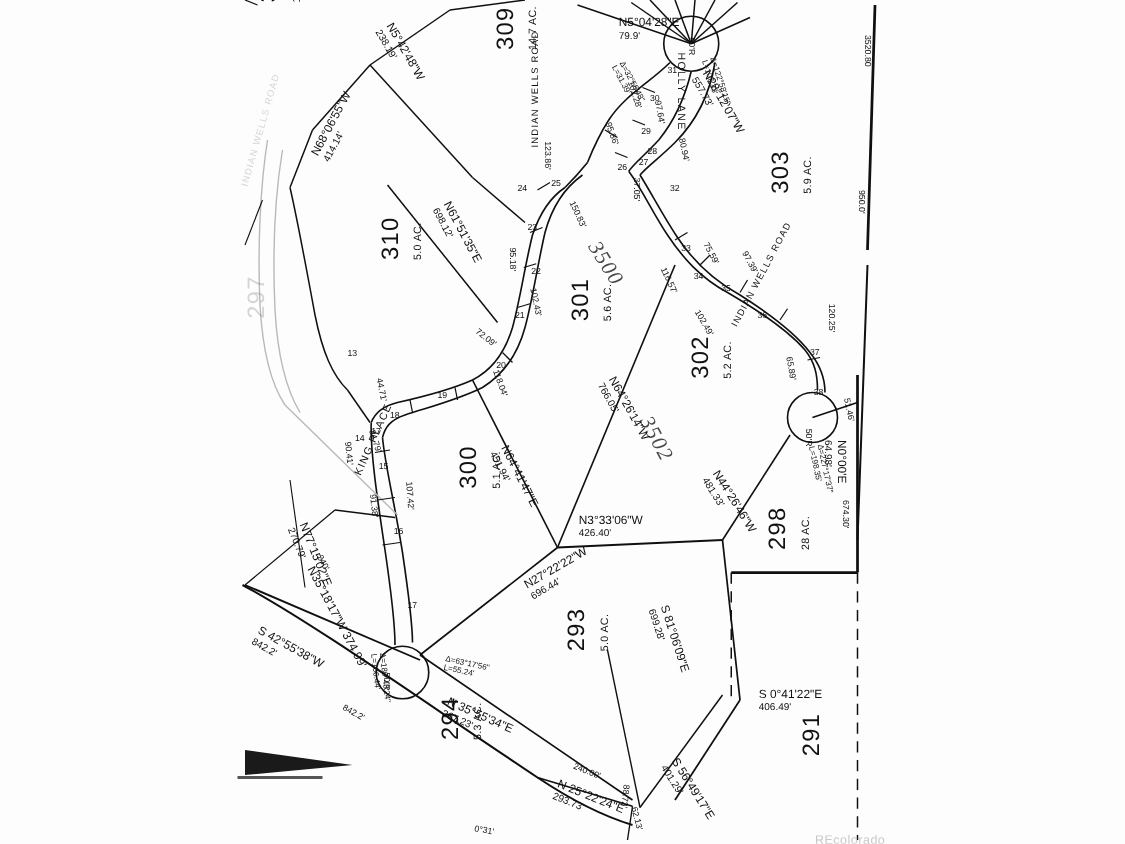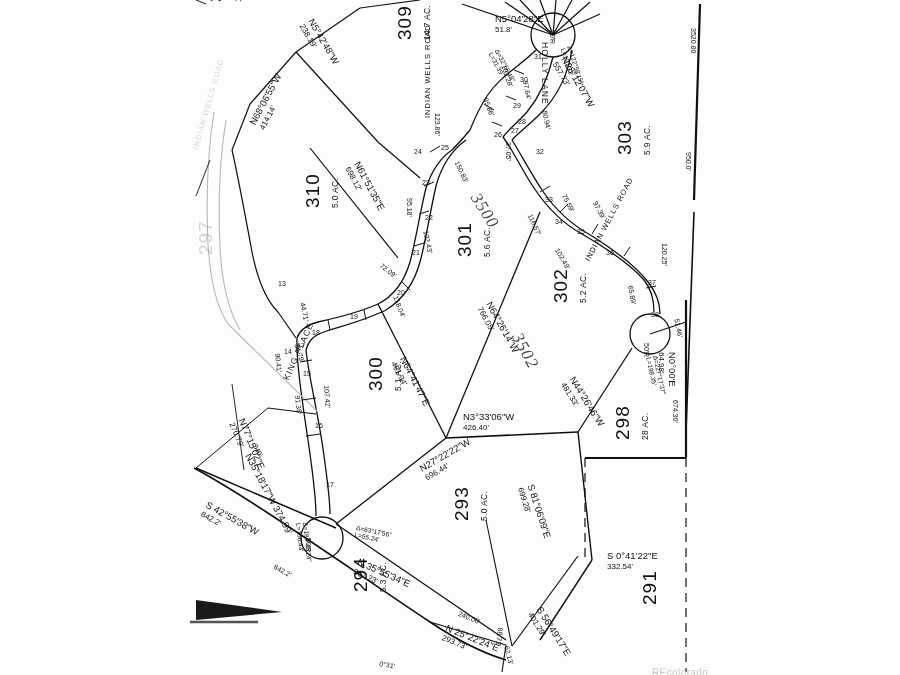--- a/index.html
+++ b/index.html
@@ -186,32 +186,32 @@
       <div class="lbl parcel-no" style="left: 351px; top: 592px; transform: rotate(-90deg); transform-origin: left top;"><span>294</span><br><span class="parcel-ac">5.3 AC.</span></div>
       <div class="lbl parcel-no" style="left: 640px; top: 605px; transform: rotate(-90deg); transform-origin: left top;"><span>291</span></div>
       <div class="lbl parcel-no faded" style="left: 196px; top: 255px; transform: rotate(-90deg); transform-origin: left top;"><span>297</span></div>
       <div class="lbl street" style="left: 549px; top: 42px; transform: rotate(90deg); transform-origin: left top;">HOLLY LANE</div>
       <div class="lbl street-sm" style="left: 424px; top: 118px; transform: rotate(-90deg); transform-origin: left top;">INDIAN WELLS ROAD</div>
       <div class="lbl street-sm" style="left: 584px; top: 259px; transform: rotate(-62deg); transform-origin: left top;">INDIAN WELLS ROAD</div>
       <div class="lbl street" style="left: 282px; top: 378px; transform: rotate(-66deg); transform-origin: left top;">KING PLACE</div>
       <div class="lbl street-sm faded" style="left: 192px; top: 148px; transform: rotate(-74deg); transform-origin: left top;">INDIAN WELLS ROAD</div>
       <div class="lbl hand" style="left: 482px; top: 190px; transform: rotate(58deg); transform-origin: left top;">3500</div>
       <div class="lbl hand" style="left: 524px; top: 330px; transform: rotate(62deg); transform-origin: left top;">3502</div>
-      <div class="lbl bearing-b" style="left: 495px; top: 14px; transform: rotate(0deg); transform-origin: left top;">N5°04'28"E<br><span class="bearing">51.8'</span></div>
+      <div class="lbl bearing-b" style="left: 495px; top: 14px; transform: rotate(0deg); transform-origin: left top;">N5°04'28"E<br><span class="bearing">79.9'</span></div>
       <div class="lbl bearing-b" style="left: 568px; top: 55px; transform: rotate(60deg); transform-origin: left top;">N28°12'07"W<br><span class="bearing">557.73'</span></div>
       <div class="lbl bearing-b" style="left: 315px; top: 17px; transform: rotate(60deg); transform-origin: left top;">N5°42'48"W<br><span class="bearing">238.19'</span></div>
       <div class="lbl bearing-b" style="left: 248px; top: 122px; transform: rotate(-62deg); transform-origin: left top;">N68°06'55"W<br><span class="bearing">414.14'</span></div>
       <div class="lbl bearing-b" style="left: 361px; top: 160px; transform: rotate(62deg); transform-origin: left top;">N61°51'35"E<br><span class="bearing">698.12'</span></div>
       <div class="lbl bearing-b" style="left: 407px; top: 355px; transform: rotate(63deg); transform-origin: left top;">N64°41'47"E<br><span class="bearing">451.94'</span></div>
       <div class="lbl bearing-b" style="left: 493px; top: 300px; transform: rotate(61deg); transform-origin: left top;">N64°26'14"W<br><span class="bearing">766.05'</span></div>
       <div class="lbl bearing-b" style="left: 576px; top: 375px; transform: rotate(58deg); transform-origin: left top;">N44°26'46"W<br><span class="bearing">481.33'</span></div>
       <div class="lbl bearing-b" style="left: 463px; top: 412px; transform: rotate(0deg); transform-origin: left top;">N3°33'06"W<br><span class="bearing">426.40'</span></div>
       <div class="lbl bearing-b" style="left: 418px; top: 465px; transform: rotate(-30deg); transform-origin: left top;">N27°22'22"W<br><span class="bearing">696.44'</span></div>
       <div class="lbl bearing-b" style="left: 535px; top: 483px; transform: rotate(72deg); transform-origin: left top;">S 81°06'09"E<br><span class="bearing">699.28'</span></div>
-      <div class="lbl bearing-b" style="left: 607px; top: 551px; transform: rotate(0deg); transform-origin: left top;">S 0°41'22"E<br><span class="bearing">332.54'</span></div>
+      <div class="lbl bearing-b" style="left: 607px; top: 551px; transform: rotate(0deg); transform-origin: left top;">S 0°41'22"E<br><span class="bearing">406.49'</span></div>
       <div class="lbl bearing-b" style="left: 360px; top: 557px; transform: rotate(24deg); transform-origin: left top;">N 35°55'34"E<br><span class="bearing">367.23'</span></div>
       <div class="lbl bearing-b" style="left: 209px; top: 500px; transform: rotate(29deg); transform-origin: left top;">S 42°55'38"W<br><span class="bearing">842.2'</span></div>
       <div class="lbl bearing-b" style="left: 252px; top: 452px; transform: rotate(62deg); transform-origin: left top;">N35°18'17"W 374.99'</div>
       <div class="lbl bearing-b" style="left: 246px; top: 417px; transform: rotate(68deg); transform-origin: left top;">N77°15'02"E<br><span class="bearing">270.79'</span></div>
       <div class="lbl bearing-b" style="left: 448px; top: 623px; transform: rotate(22deg); transform-origin: left top;">N 25°22'24"E<br><span class="bearing">293.73'</span></div>
       <div class="lbl bearing-b" style="left: 543px; top: 605px; transform: rotate(58deg); transform-origin: left top;">S 56°49'17"E<br><span class="bearing">401.29'</span></div>
       <div class="lbl bearing-b" style="left: 677px; top: 352px; transform: rotate(90deg); transform-origin: left top;">N0°00'E<br><span class="bearing">64.98'</span></div>
       <div class="lbl dim" style="left: 697px; top: 28px; transform: rotate(90deg); transform-origin: left top;">3520.80</div>
       <div class="lbl dim" style="left: 692px; top: 152px; transform: rotate(90deg); transform-origin: left top;">950.0'</div>
       <div class="lbl dim" style="left: 679px; top: 400px; transform: rotate(90deg); transform-origin: left top;">674.30'</div>

